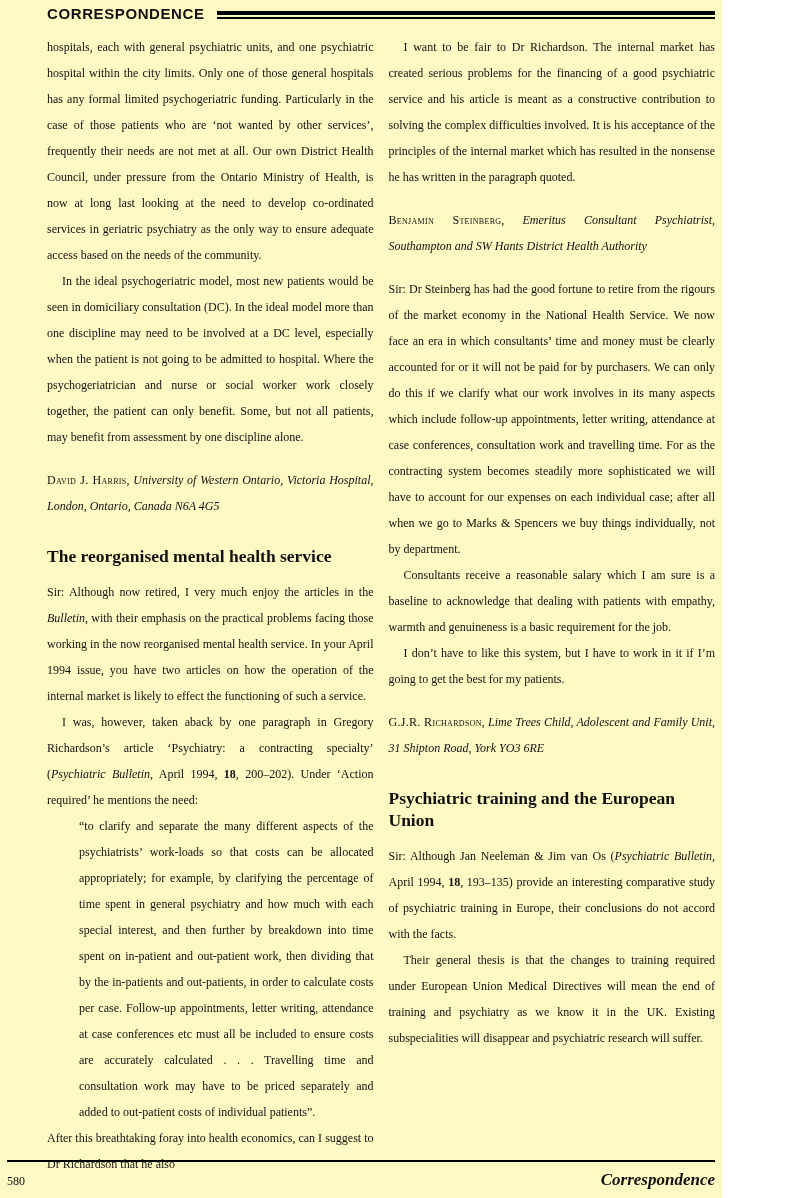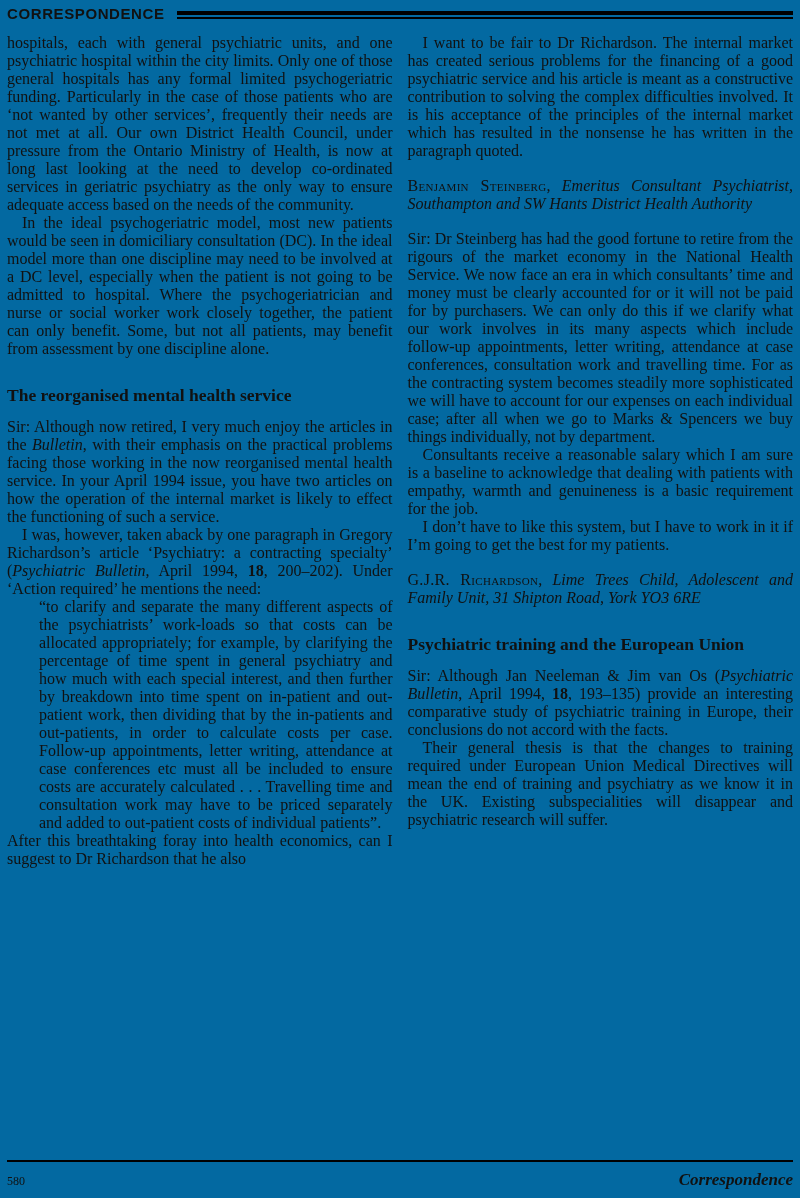--- a/index.html
+++ b/index.html
@@ -1,24 +1,25 @@
 <!DOCTYPE html>
 <html><head>
 <meta charset="utf-8">
 <style>
   html, body { margin: 0; padding: 0; background: #ffffff; }
   .page {
     position: relative;
-    width: 800px;
+    width: 722px;
     height: 1198px;
     box-sizing: border-box;
-    background: #0369a1;
+    background: #fef9c3;
     color: #111111;
     font-family: "Liberation Serif", serif;
     overflow: hidden;
+    padding-left: 40px;
   }
   .header {
     display: flex;
     align-items: center;
     padding: 5px 7px 0 7px;
   }
   .header-title {
     font-family: "Liberation Sans", sans-serif;
     font-weight: 700;
     font-size: 15px;
@@ -33,22 +34,22 @@
     border-top: 4px solid #000;
     border-bottom: 2px solid #000;
   }
   .columns {
     display: flex;
     gap: 15px;
     padding: 12px 7px 0 7px;
   }
   .col { width: 50%; }
   .blk {
-    font-size: 16px;
-    line-height: 18px;
+    font-size: 12px;
+    line-height: 26px;
     text-align: justify;
     margin: 0;
   }
   .blk.indent { text-indent: 15px; }
   .blk.heading {
     font-weight: bold;
     font-size: 17.5px;
     line-height: 22px;
     text-align: left;
     margin: 26px 0 12px 0;
@@ -88,20 +89,21 @@
 <div class="page">
   <div class="header">
     <span class="header-title">CORRESPONDENCE</span>
     <span class="header-rule"></span>
   </div>
 
   <div class="columns">
     <div class="col">
         <div class="blk p"><span>hospitals, each with general psychiatric units, and one psychiatric hospital within the city limits. Only one of those general hospitals has any formal limited psychogeriatric funding. Particularly in the case of those patients who are ‘not wanted by other services’, frequently their needs are not met at all. Our own District Health Council, under pressure from the Ontario Ministry of Health, is now at long last looking at the need to develop co-ordinated services in geriatric psychiatry as the only way to ensure adequate access based on the needs of the community.</span></div>
         <div class="blk p indent"><span>In the ideal psychogeriatric model, most new patients would be seen in domiciliary consultation (DC). In the ideal model more than one discipline may need to be involved at a DC level, especially when the patient is not going to be admitted to hospital. Where the psychogeriatrician and nurse or social worker work closely together, the patient can only benefit. Some, but not all patients, may benefit from assessment by one discipline alone.</span></div>
+        <div class="blk signature"><span class="sc">David J. Harris</span><span>, </span><span class="i">University of Western Ontario, Victoria Hospital, London, Ontario, Canada N6A 4G5</span></div>
         <div class="blk heading"><span>The reorganised mental health service</span></div>
         <div class="blk p"><span>Sir: Although now retired, I very much enjoy the articles in the </span><span class="i">Bulletin</span><span>, with their emphasis on the practical problems facing those working in the now reorganised mental health service. In your April 1994 issue, you have two articles on how the operation of the internal market is likely to effect the functioning of such a service.</span></div>
         <div class="blk p indent"><span>I was, however, taken aback by one paragraph in Gregory Richardson’s article ‘Psychiatry: a contracting specialty’ (</span><span class="i">Psychiatric Bulletin</span><span>, April 1994, </span><span class="b">18</span><span>, 200–202). Under ‘Action required’ he mentions the need:</span></div>
         <div class="blk quote"><span>“to clarify and separate the many different aspects of the psychiatrists’ work-loads so that costs can be allocated appropriately; for example, by clarifying the percentage of time spent in general psychiatry and how much with each special interest, and then further by breakdown into time spent on in-patient and out-patient work, then dividing that by the in-patients and out-patients, in order to calculate costs per case. Follow-up appointments, letter writing, attendance at case conferences etc must all be included to ensure costs are accurately calculated . . . Travelling time and consultation work may have to be priced separately and added to out-patient costs of individual patients”.</span></div>
         <div class="blk p"><span>After this breathtaking foray into health economics, can I suggest to Dr Richardson that he also</span></div>
       </div>
     <div class="col">
         <div class="blk p indent"><span>I want to be fair to Dr Richardson. The internal market has created serious problems for the financing of a good psychiatric service and his article is meant as a constructive contribution to solving the complex difficulties involved. It is his acceptance of the principles of the internal market which has resulted in the nonsense he has written in the paragraph quoted.</span></div>
         <div class="blk signature"><span class="sc">Benjamin Steinberg</span><span>, </span><span class="i">Emeritus Consultant Psychiatrist, Southampton and SW Hants District Health Authority</span></div>
         <div class="blk p"><span>Sir: Dr Steinberg has had the good fortune to retire from the rigours of the market economy in the National Health Service. We now face an era in which consultants’ time and money must be clearly accounted for or it will not be paid for by purchasers. We can only do this if we clarify what our work involves in its many aspects which include follow-up appointments, letter writing, attendance at case conferences, consultation work and travelling time. For as the contracting system becomes steadily more sophisticated we will have to account for our expenses on each individual case; after all when we go to Marks &amp; Spencers we buy things individually, not by department.</span></div>

